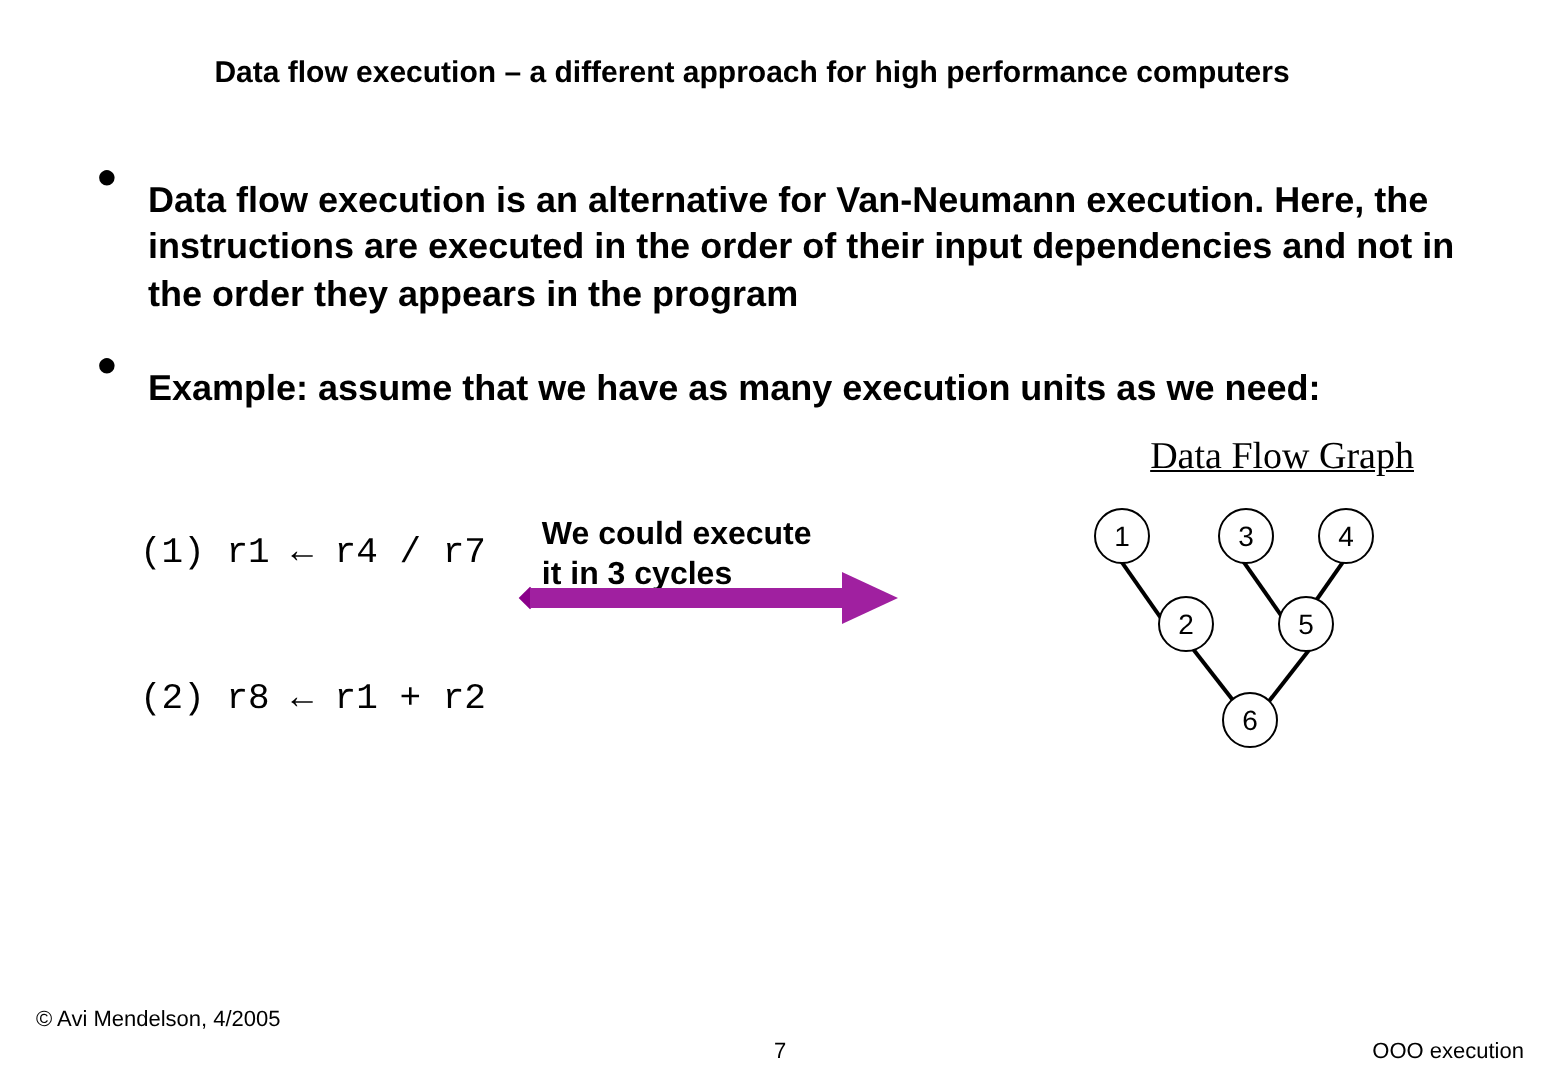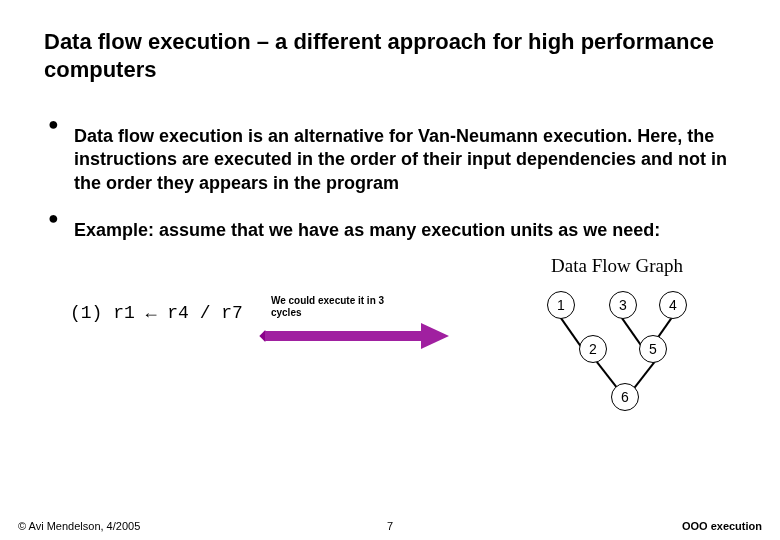--- a/index.html
+++ b/index.html
@@ -6,24 +6,24 @@
   body {
     width: 780px;
     height: 540px;
     background: #ffffff;
     font-family: Arial, Helvetica, sans-serif;
     color: #000;
     position: relative;
     overflow: hidden;
   }
   .title {
-    text-align: left;
-    font-size: 22px;
+    text-align: center;
+    font-size: 15px;
     font-weight: bold;
-    padding: 28px 60px 10px 44px;
+    padding: 28px 60px 10px 32px;
     line-height: 1.25;
   }
   .body {
     padding: 8px 38px 0 48px;
   }
   .bullet {
     display: flex;
     font-size: 18px;
     font-weight: bold;
     line-height: 1.3;
@@ -51,29 +51,30 @@
   }
   .code .row { display: block; }
   .right-area {
     position: relative;
     flex: 1;
     height: 175px;
   }
   .graph-title {
     position: absolute;
     top: 2px;
-    right: 59px;
+    right: 35px;
     font-size: 19px;
     font-family: "Times New Roman", serif;
+    text-decoration: underline;
   }
   .note {
     position: absolute;
     top: 42px;
     left: 28px;
-    font-size: 10px;
+    font-size: 16px;
     font-weight: bold;
     line-height: 1.2;
     width: 140px;
   }
   .arrow-wrap {
     position: absolute;
     top: 72px;
     left: 18px;
     width: 190px;
     height: 20px;
@@ -127,23 +128,23 @@
     transform-origin: left center;
   }
   .footer {
     position: absolute;
     bottom: 8px;
     left: 0;
     width: 780px;
     font-size: 11px;
     color: #000;
   }
-  .footer .copy { position: absolute; left: 18px; bottom: 0; }
+  .footer .copy { position: absolute; left: 18px; bottom: 16px; }
   .footer .page { position: absolute; left: 50%; bottom: 0; transform: translateX(-50%); }
-  .footer .tag  { position: absolute; right: 18px; bottom: 0; font-weight: bold; }
+  .footer .tag  { position: absolute; right: 18px; bottom: 0; }
 </style>
 </head>
 <body>
 
 <div class="title">Data flow execution – a different approach for high performance computers</div>
 
 <div class="body">
 
   <div class="bullet">
     <span class="dot">●</span>
@@ -152,20 +153,21 @@
 
   <div class="bullet">
     <span class="dot">●</span>
     <span class="txt">Example: assume that we have as many execution units as we need:</span>
   </div>
 
   <div class="example-area">
 
     <div class="code">
       <span class="row"><span>(1)</span> <span>r1</span> <span>←</span> <span>r4</span> <span>/</span> <span>r7</span></span>
+      <span class="row"><span>(2)</span> <span>r8</span> <span>←</span> <span>r1</span> <span>+</span> <span>r2</span></span>
       
       
     </div>
 
     <div class="right-area">
       <div class="graph-title">Data Flow Graph</div>
       <div class="note">We could execute it in 3 cycles</div>
       <div class="arrow-wrap">
         <div class="arrow-tail"></div>
         <div class="arrow-bar"></div>

